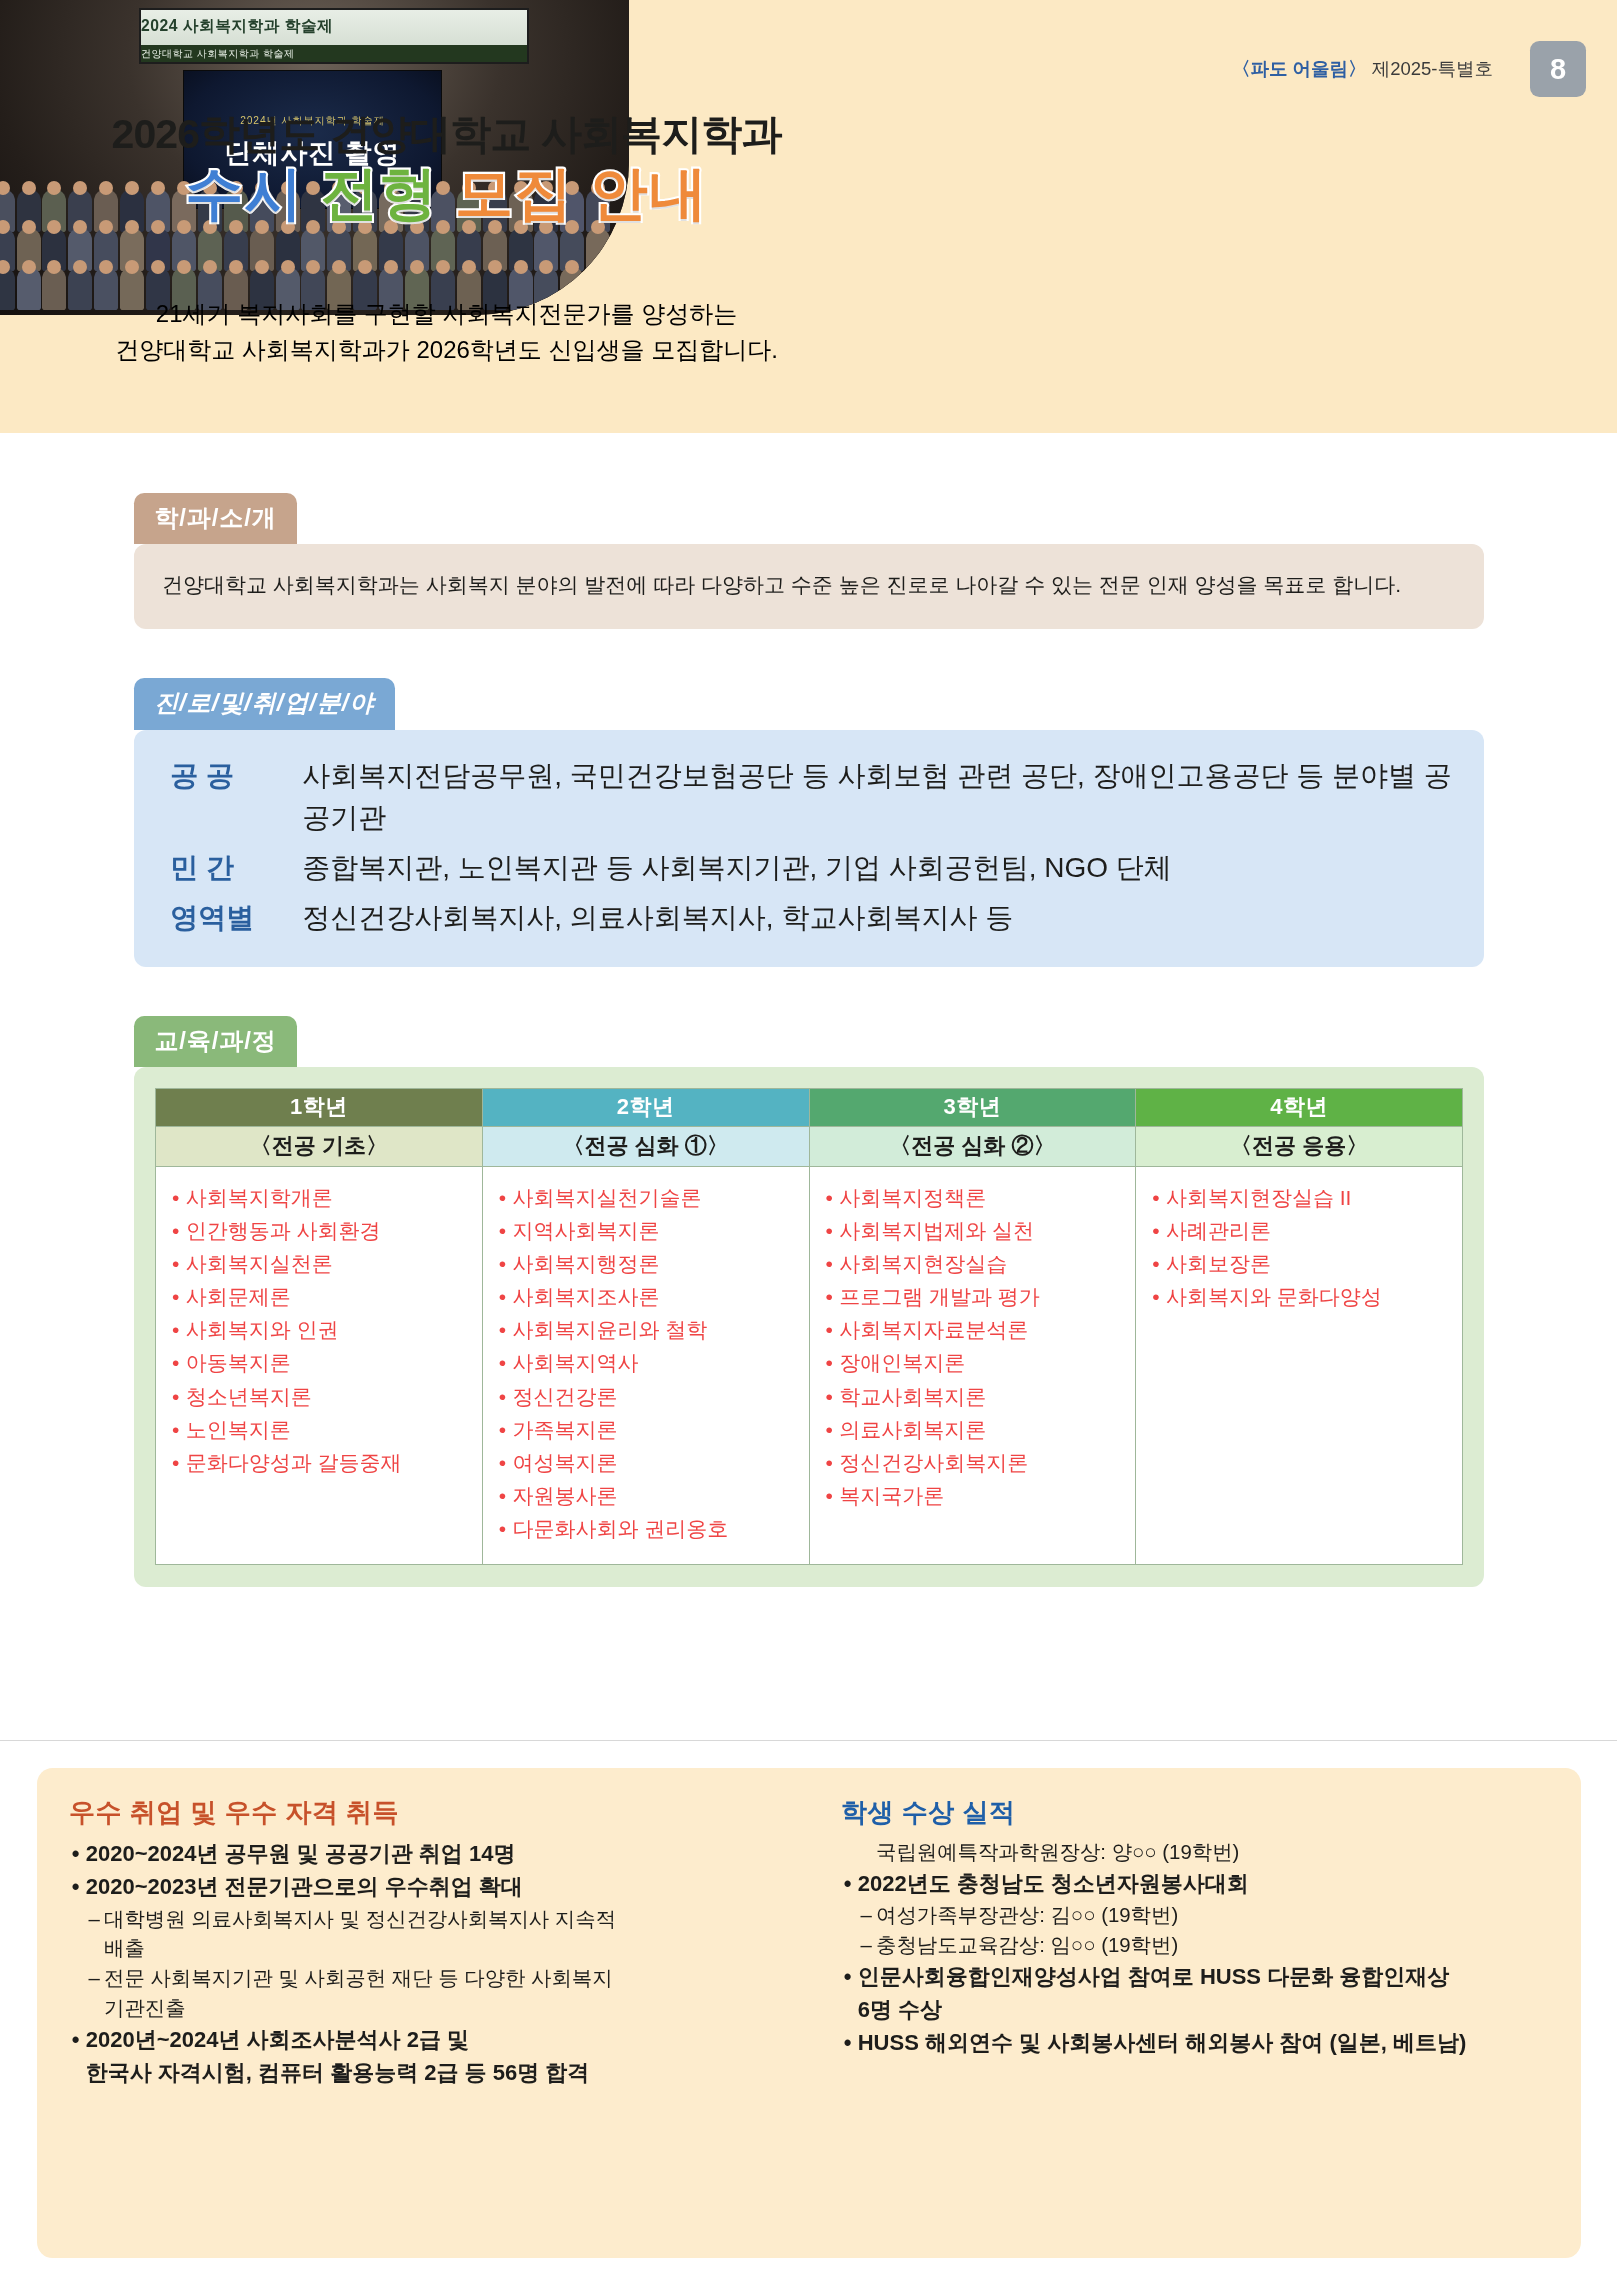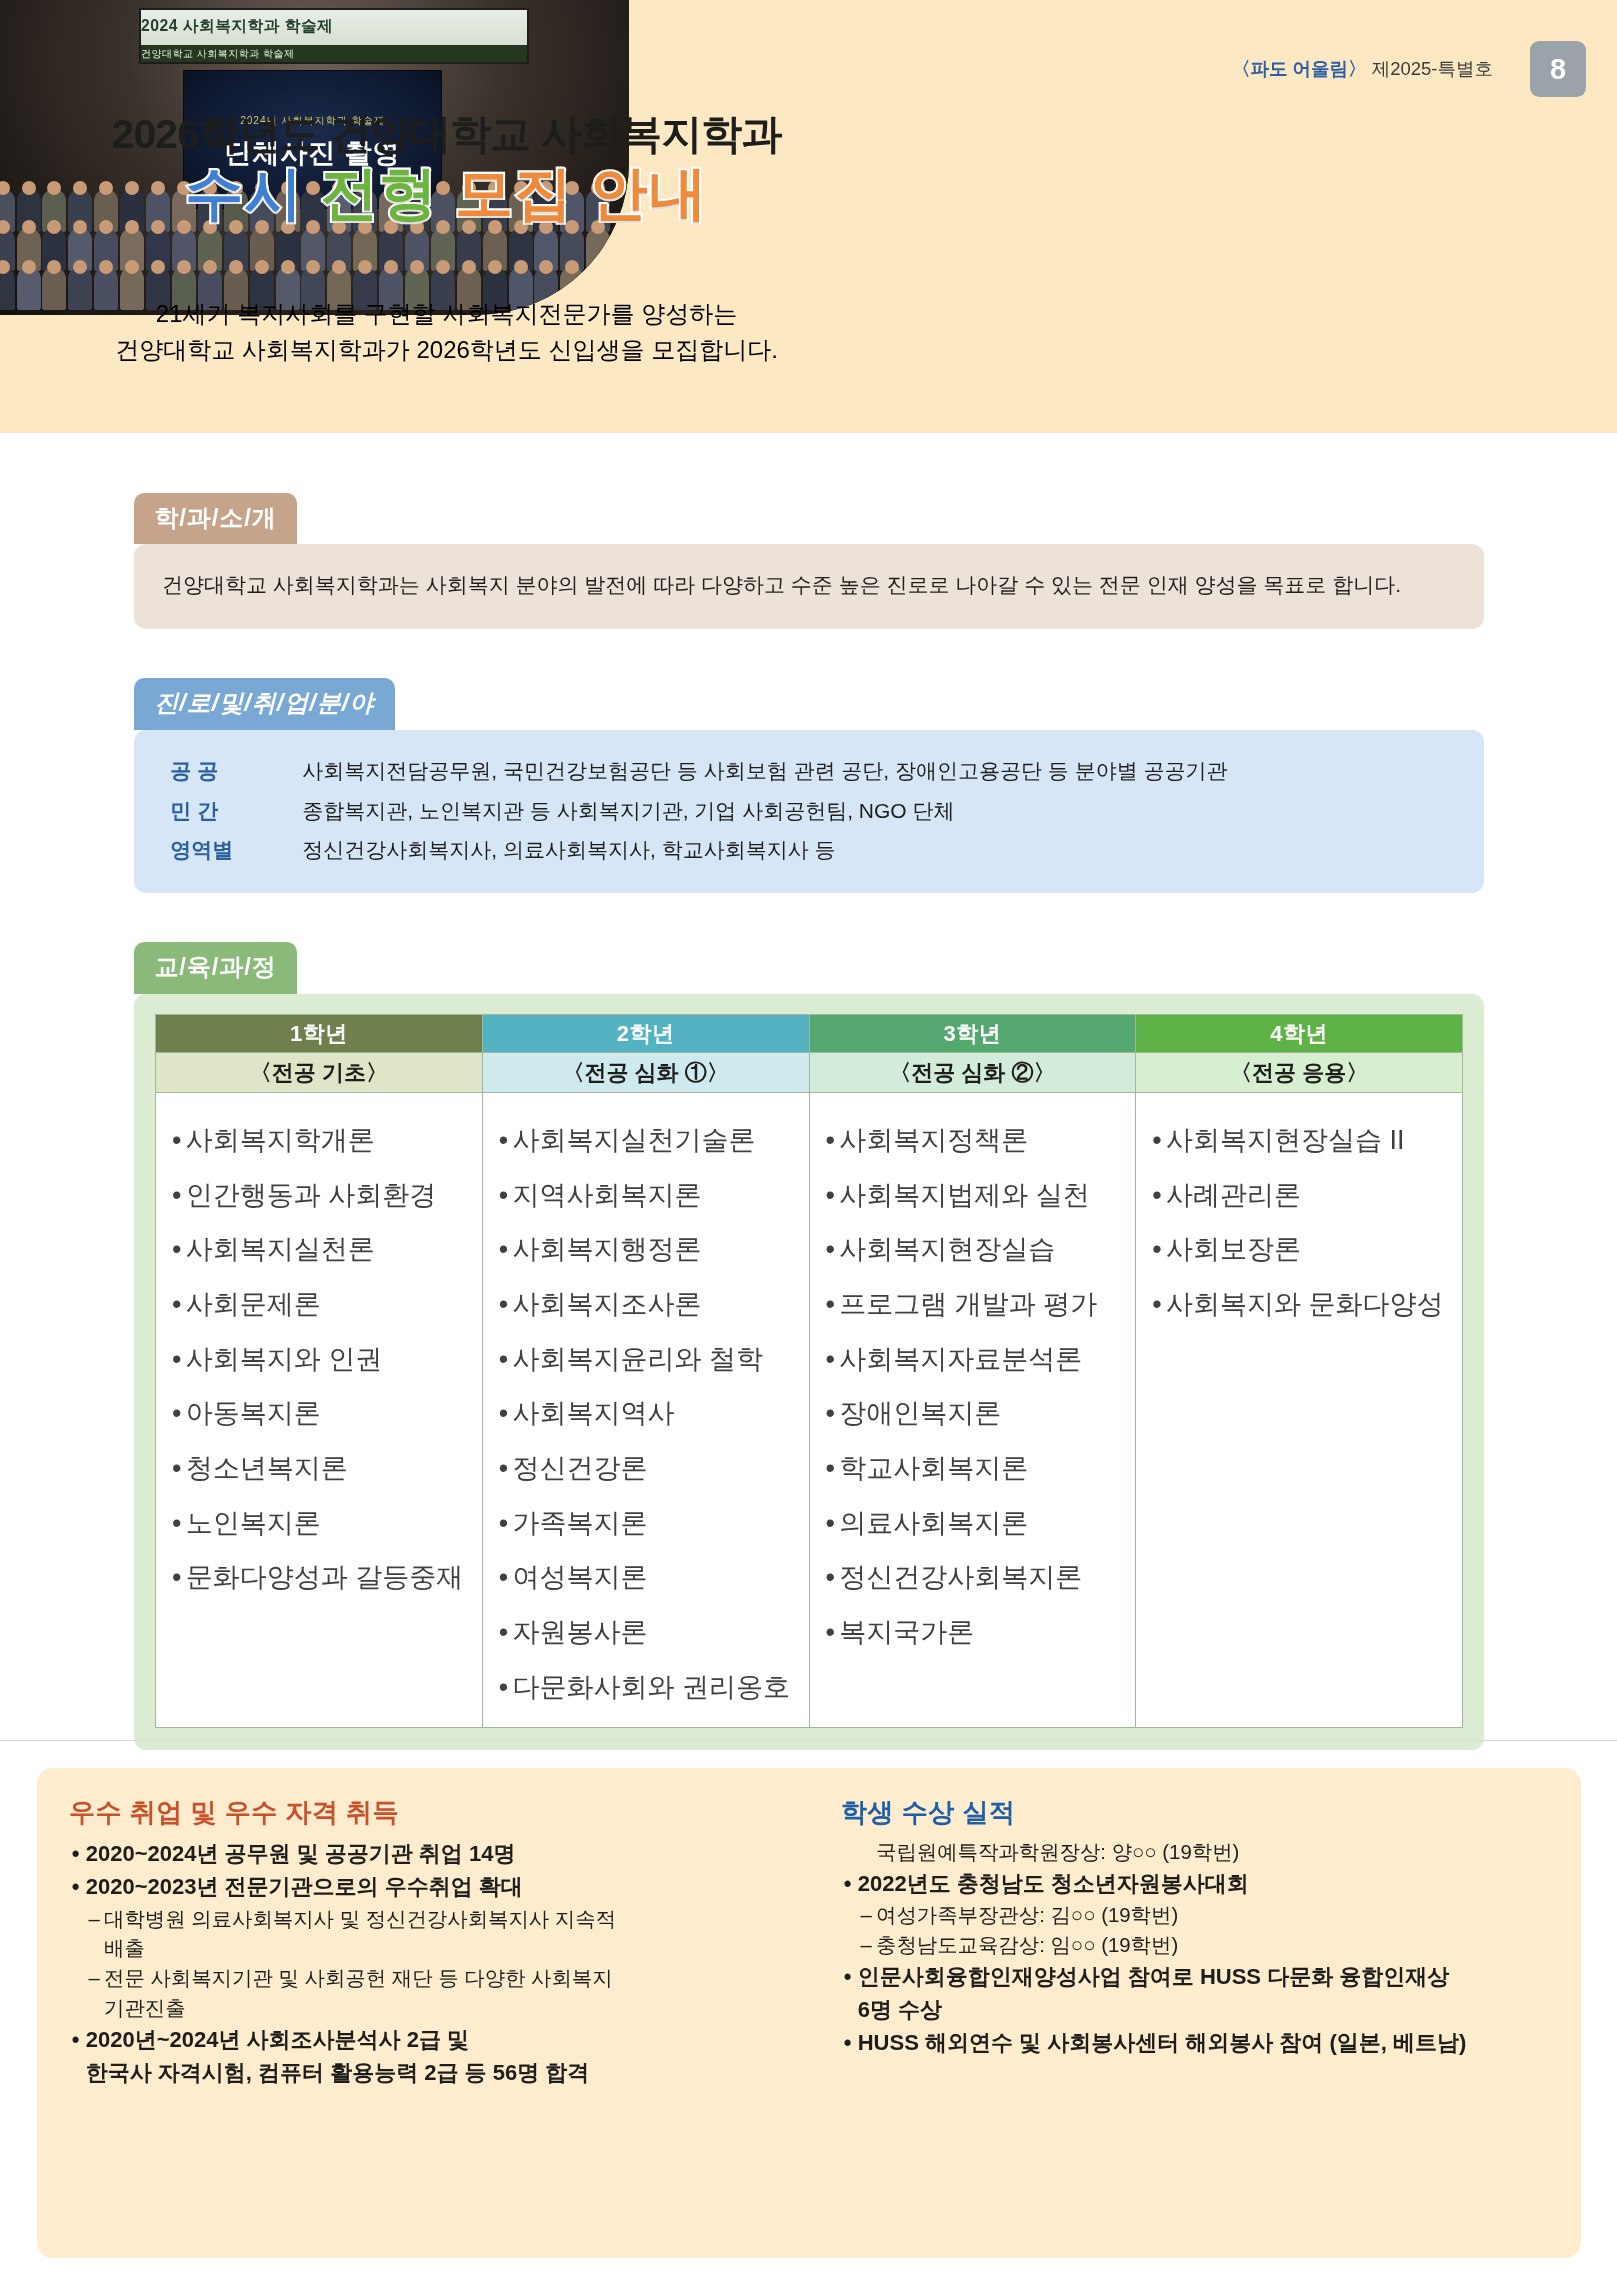--- a/index.html
+++ b/index.html
@@ -236,21 +236,21 @@
     margin: 0 134px 0 134px;
     background: #d7e6f6;
     border-radius: 12px;
     padding: 21px 28px 23px 28px;
   }
   .career-table {
     border-collapse: collapse;
     width: 100%;
   }
   .career-table td {
-    font-size: 21px;
+    font-size: 28px;
     line-height: 1.5;
     padding: 4.2px 0;
     vertical-align: top;
     color: #1d1d1b;
   }
   .career-table td.lbl {
     width: 120px;
     color: #2a5f9e;
     font-weight: bold;
     white-space: nowrap;
@@ -298,27 +298,26 @@
     padding: 14px 12px 18.5px 14px;
     vertical-align: top;
     background: #ffffff;
   }
   .curri-table td.list ul {
     margin: 0;
     padding: 0;
     list-style: none;
   }
   .curri-table td.list li {
-    font-size: 27px;
+    font-size: 21px;
     line-height: 1.58;
-    color: #404040;
+    color: #ef4444;
     padding-left: 15.7px;
     position: relative;
     white-space: nowrap;
-    margin-top: 12px;
   }
   .curri-table td.list li::before {
     content: "•";
     position: absolute;
     left: 1.9px;
     top: 0;
   }
 
   
   .bottom {

